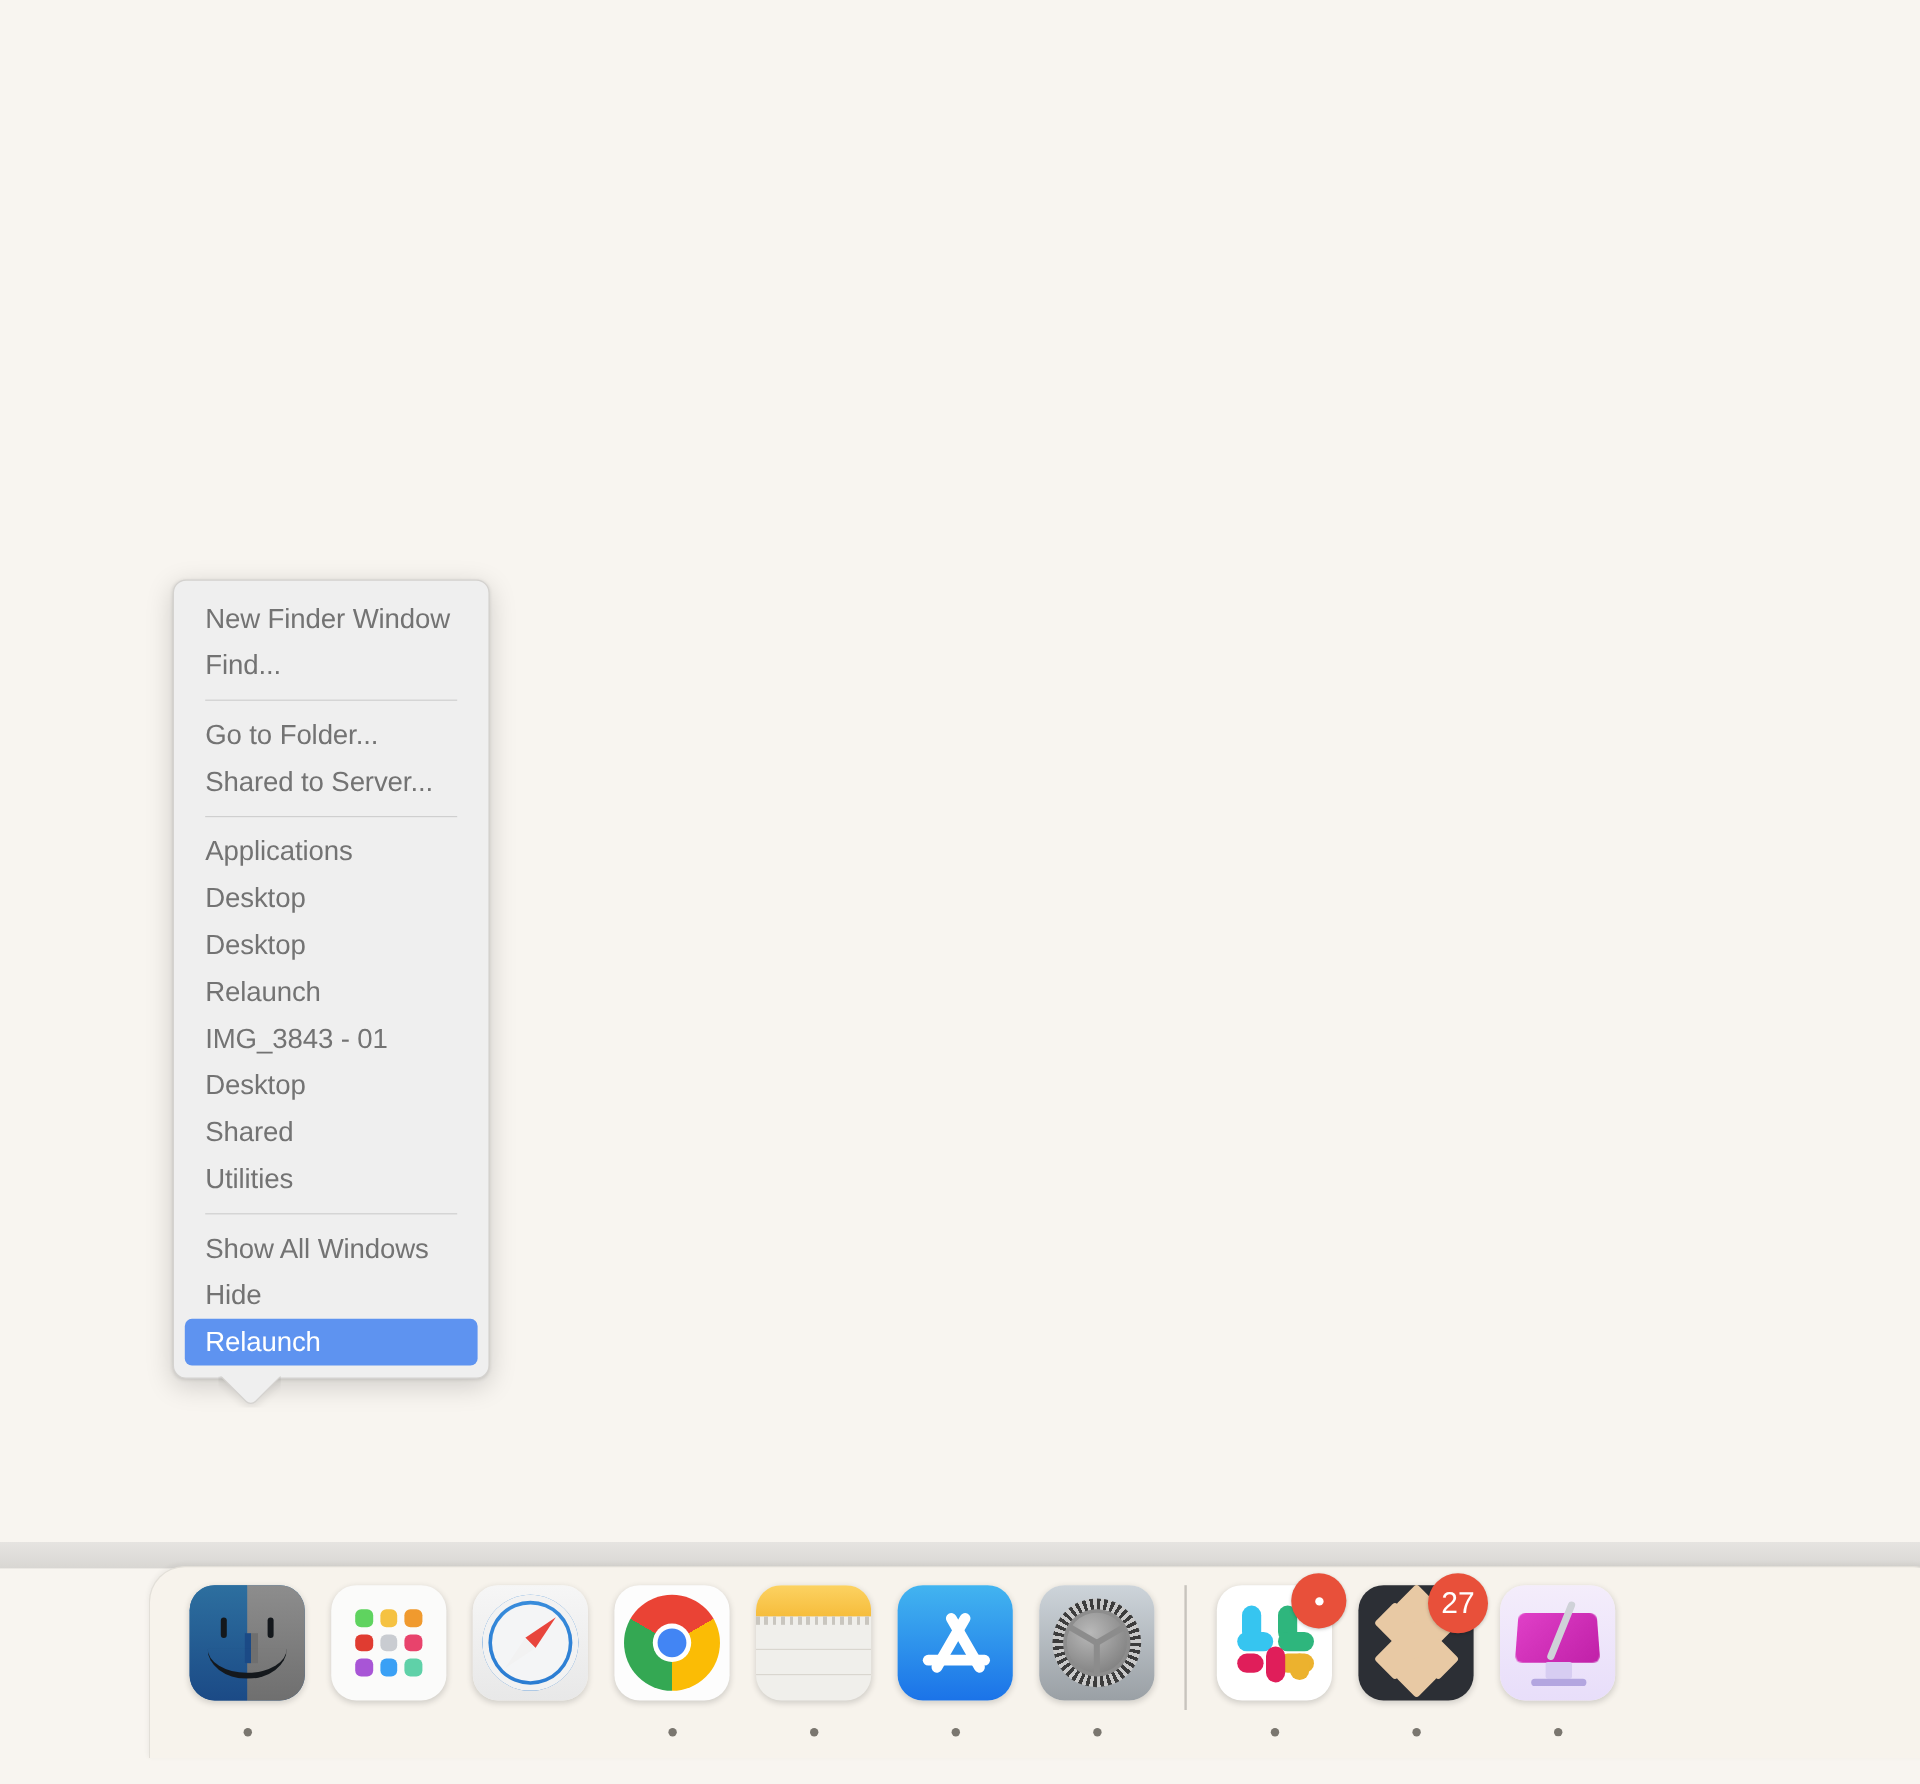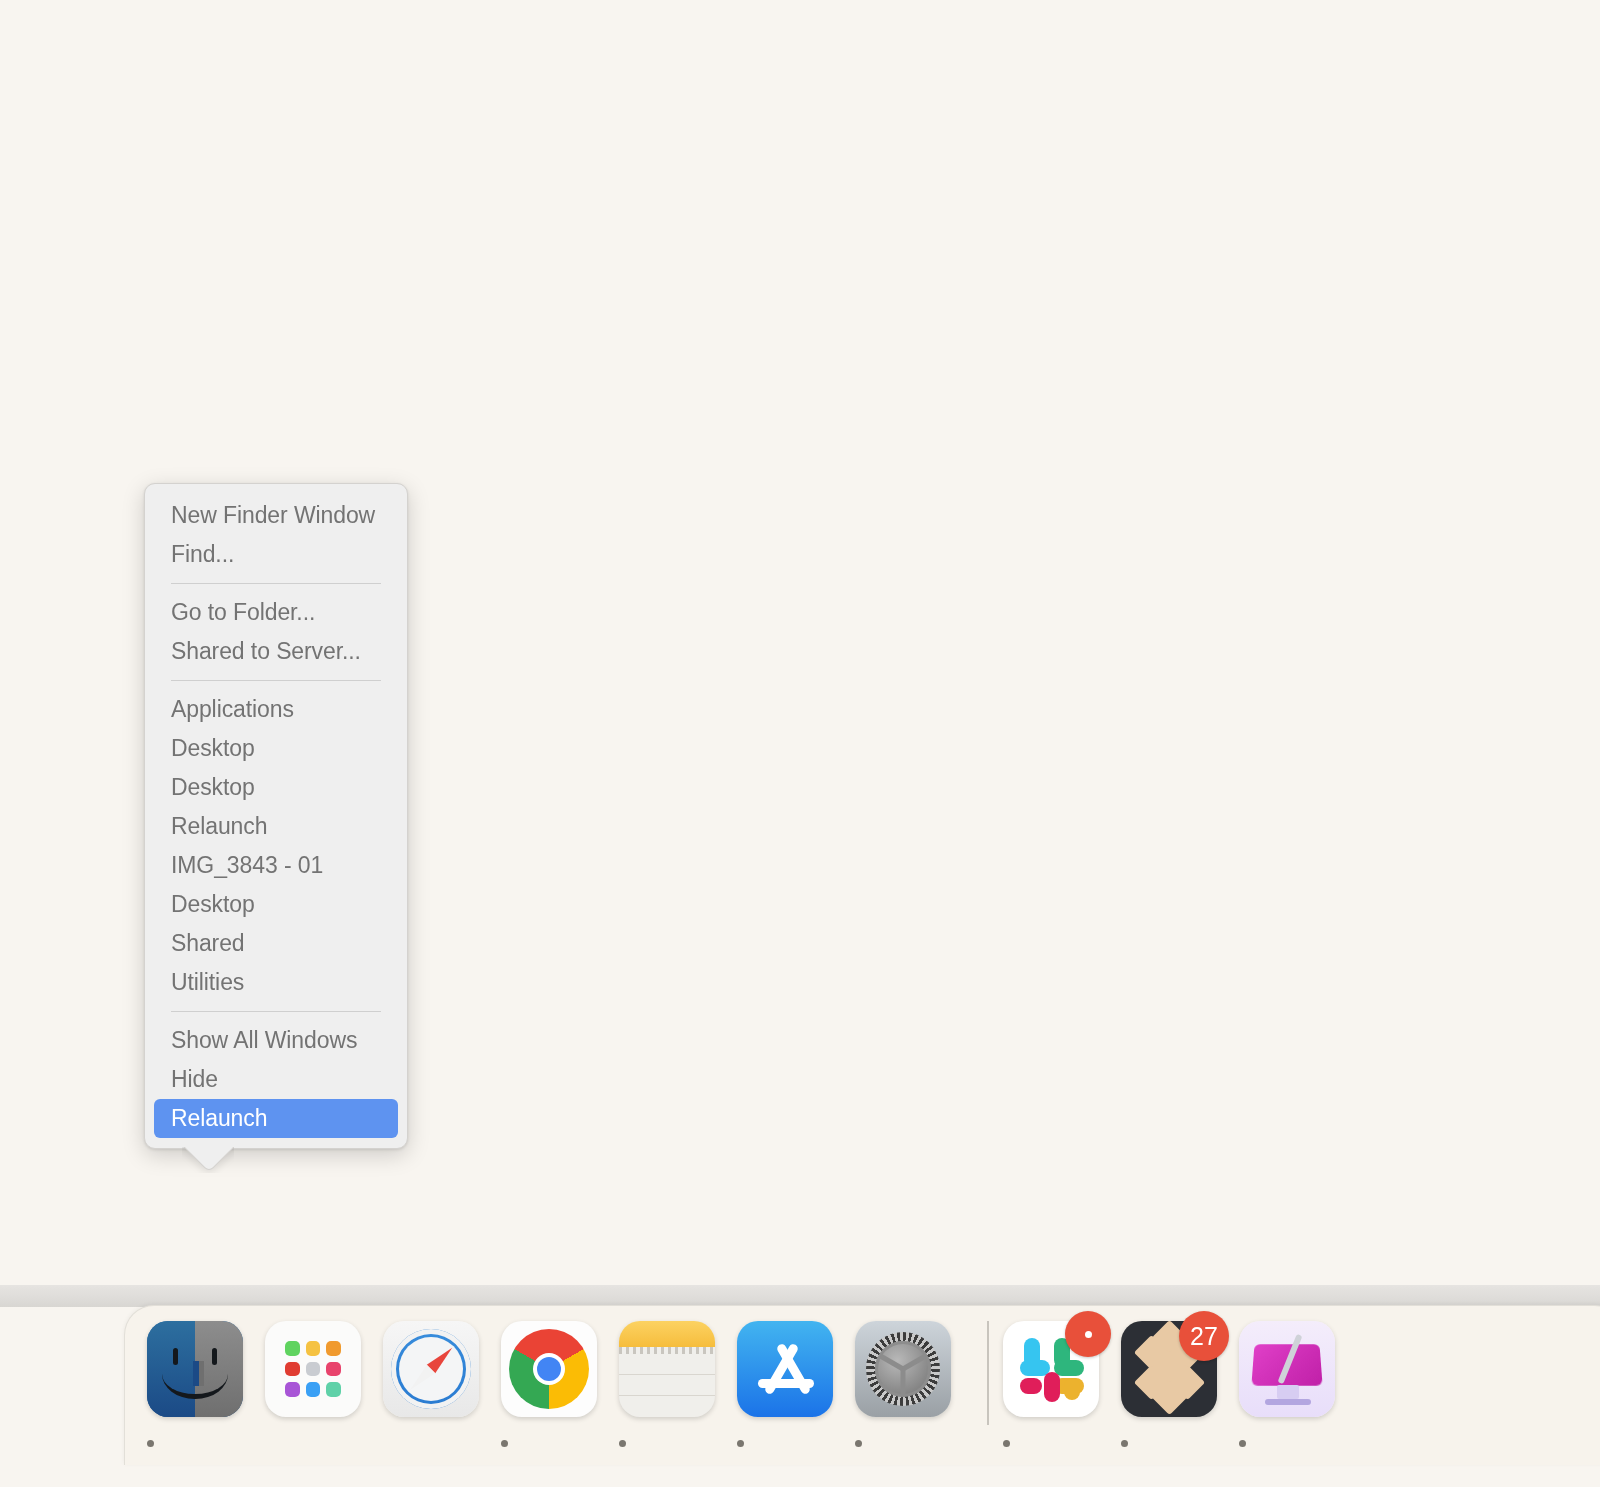--- a/index.html
+++ b/index.html
@@ -86,21 +86,21 @@
     display: flex;
     align-items: flex-start;
     padding: 15px 0 0 22px;
   }
   .dock-item {
     position: relative;
     width: 118px;
     height: 140px;
     display: flex;
     flex-direction: column;
-    align-items: flex-start;
+    align-items: center;
   }
   .dock-icon {
     width: 96px; height: 96px;
     border-radius: 21px;
     position: relative;
     overflow: visible;
     box-shadow: 0 2px 5px rgba(0,0,0,0.16);
   }
   .dock-dot {
     position: absolute;

